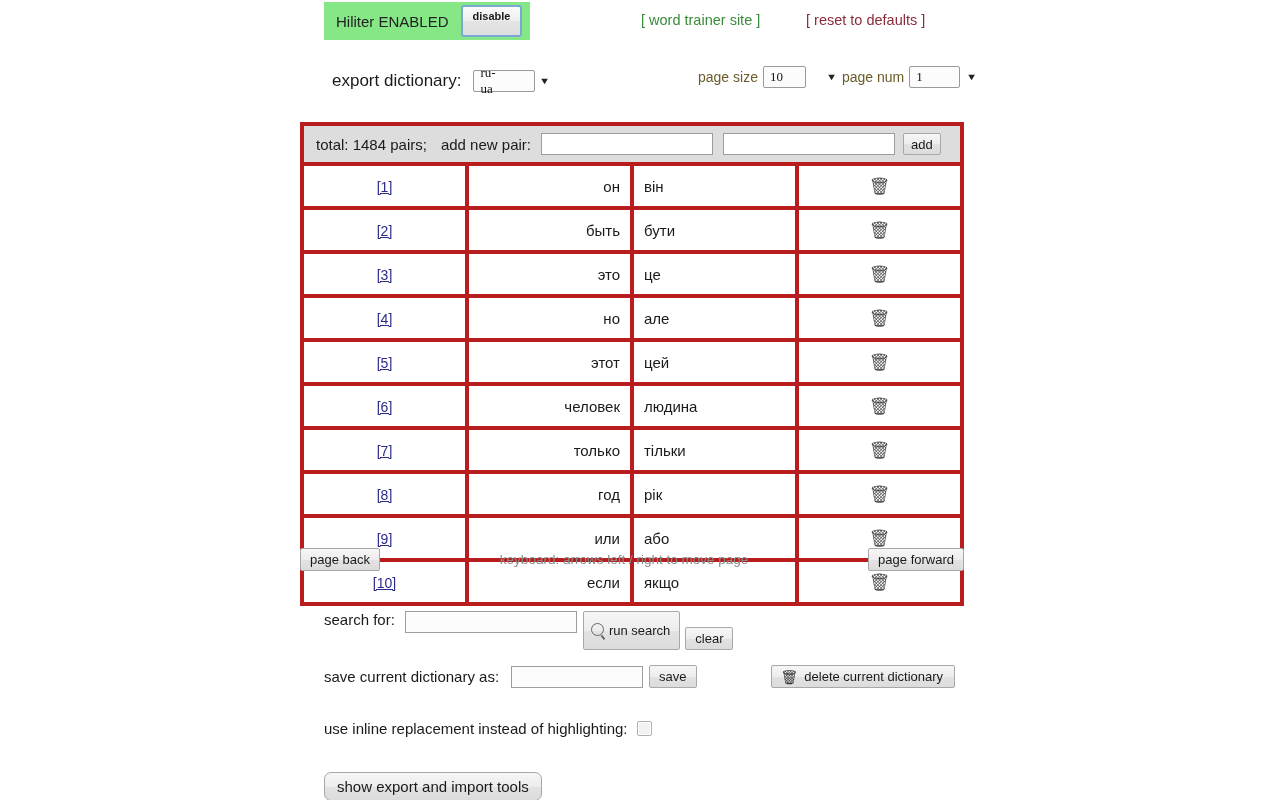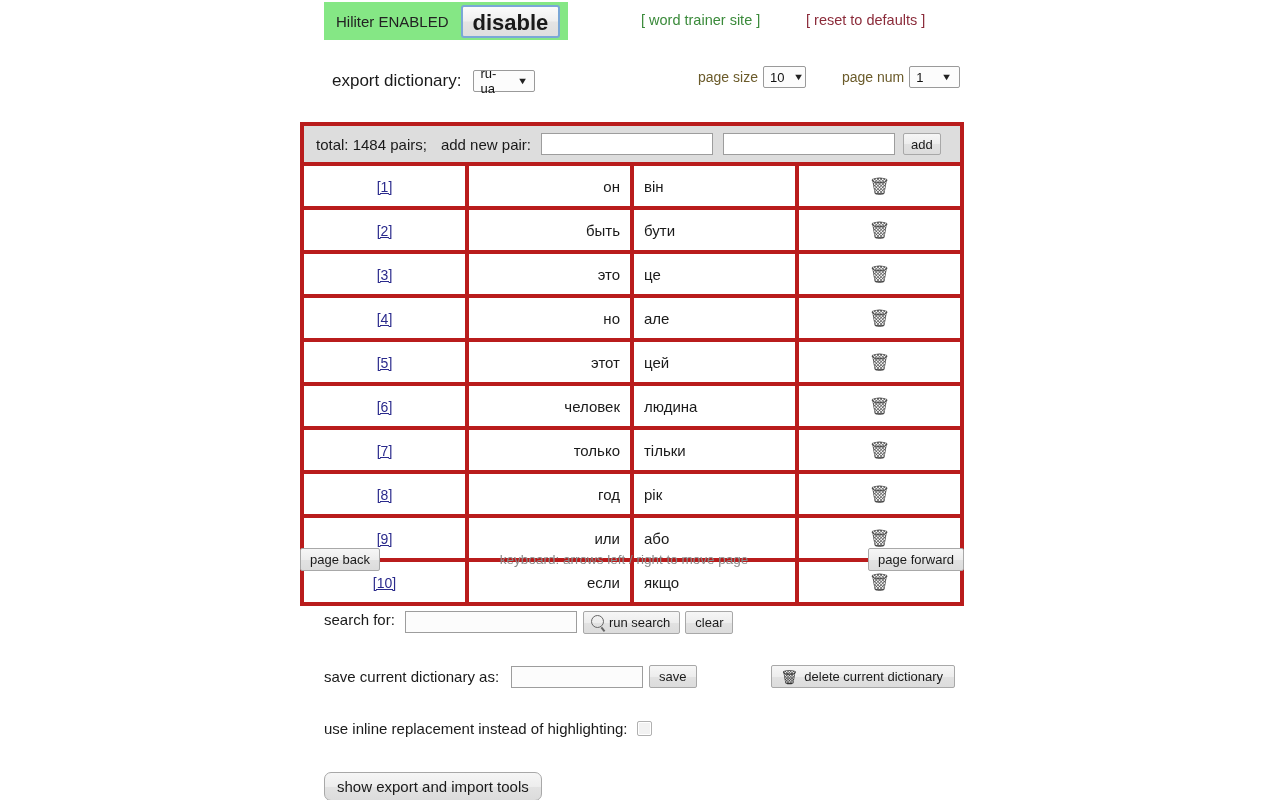--- a/index.html
+++ b/index.html
@@ -33,23 +33,23 @@
   .btn {
     font-family: "Liberation Sans", sans-serif;
     background: linear-gradient(to bottom, #f6f6f6 0%, #ededed 50%, #e2e2e2 51%, #dcdcdc 100%);
     border: 1px solid #a8a8a8;
     border-radius: 2px;
     color: #1a1a1a;
     cursor: default;
     box-sizing: border-box;
   }
   #toggle-hiliter-button {
-    font-size: 22px;
+    font-size: 11px;
     font-weight: bold;
-    padding: 3px 10px 0 10px;
+    padding: 3px 10px 13px 10px;
     border: 2px solid #7aa7d6;
     border-radius: 3px;
     background: linear-gradient(to bottom, #fbfbfb 0%, #efefef 48%, #e4e4e4 52%, #dedede 100%);
   }
 
   .top-link {
     position: absolute;
     top: 12px;
     font-size: 14.5px;
     white-space: nowrap;
@@ -64,32 +64,33 @@
     display: flex;
     align-items: center;
   }
   #dictionary-label {
     font-size: 17px;
     color: #1a1a1a;
     margin-right: 12px;
     white-space: nowrap;
   }
   .select {
-    font-family: Liberation Sans, sans-serif;
+    font-family: Liberation Serif, serif;
     font-size: 13px;
     color: #111;
     background: #fcfcfc;
     border: 1px solid #9a9a9a;
     border-radius: 2px;
     padding: 2px 8px 2px 6px;
     display: inline-flex;
     align-items: center;
     box-sizing: border-box;
     height: 22px;
     cursor: default;
+    gap: 34px;
   }
   .select .sel-val { flex: 1 1 auto; }
   .select .caret {
     font-size: 9px;
     margin-left: 10px;
     color: #222;
     transform: scaleX(1.25);
   }
   #dictionary-select { width: 62px; }
 
@@ -187,21 +188,21 @@
     position: absolute;
     left: 324px; top: 611px;
     display: flex; 
   }
   #search-label { font-size: 15px; color: #1a1a1a; margin-right: 10px; white-space: nowrap; }
   #search-input { width: 172px; height: 22px; margin-right: 6px; background: #fcfcfc; }
   #run-search-button {
     font-size: 13px; padding: 3px 9px 3px 7px; margin-right: 5px;
     display: inline-flex; align-items: center; gap: 5px;
   }
-  #clear-search-button { font-size: 13px; padding: 3px 9px; }
+  #clear-search-button { font-size: 13px; padding: 3px 9px; margin-top: 16px; }
   .magnifier {
     display: inline-block;
     width: 11px; height: 11px;
     border: 1.6px solid #666;
     border-radius: 50%;
     position: relative;
     transform: translateY(-1px);
   }
   .magnifier::after {
     content: "";

